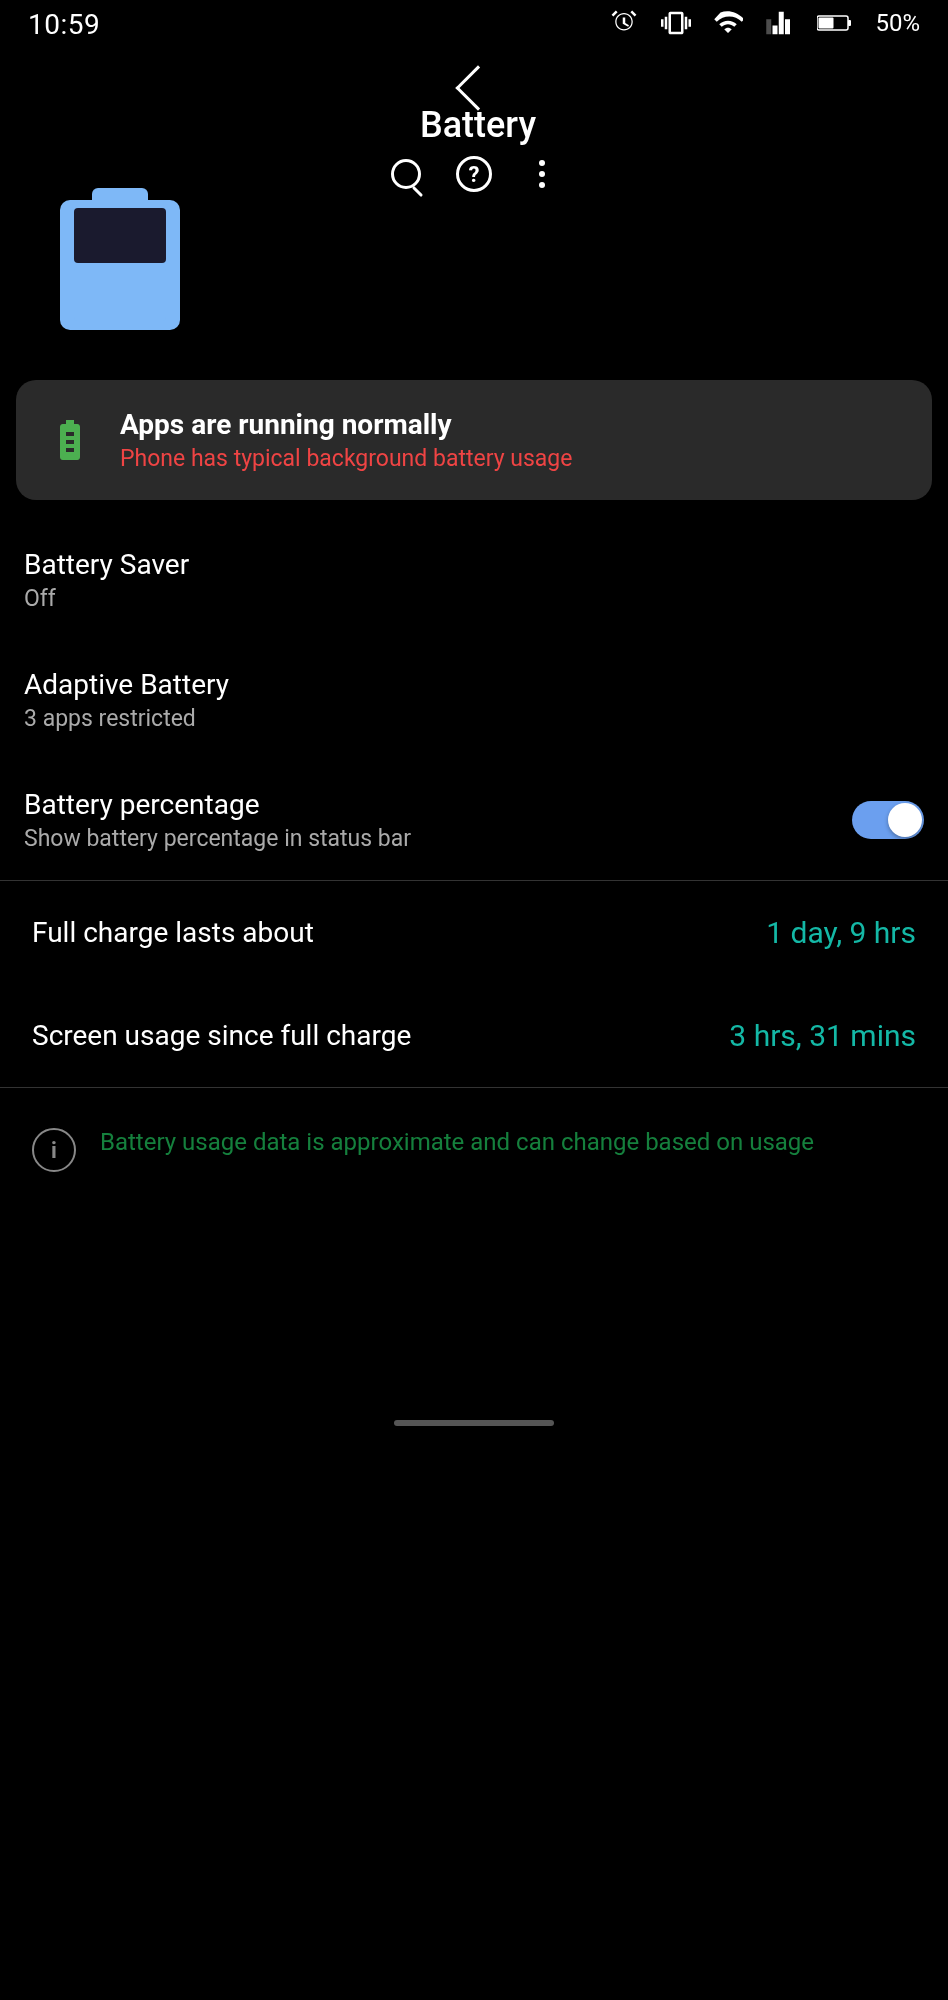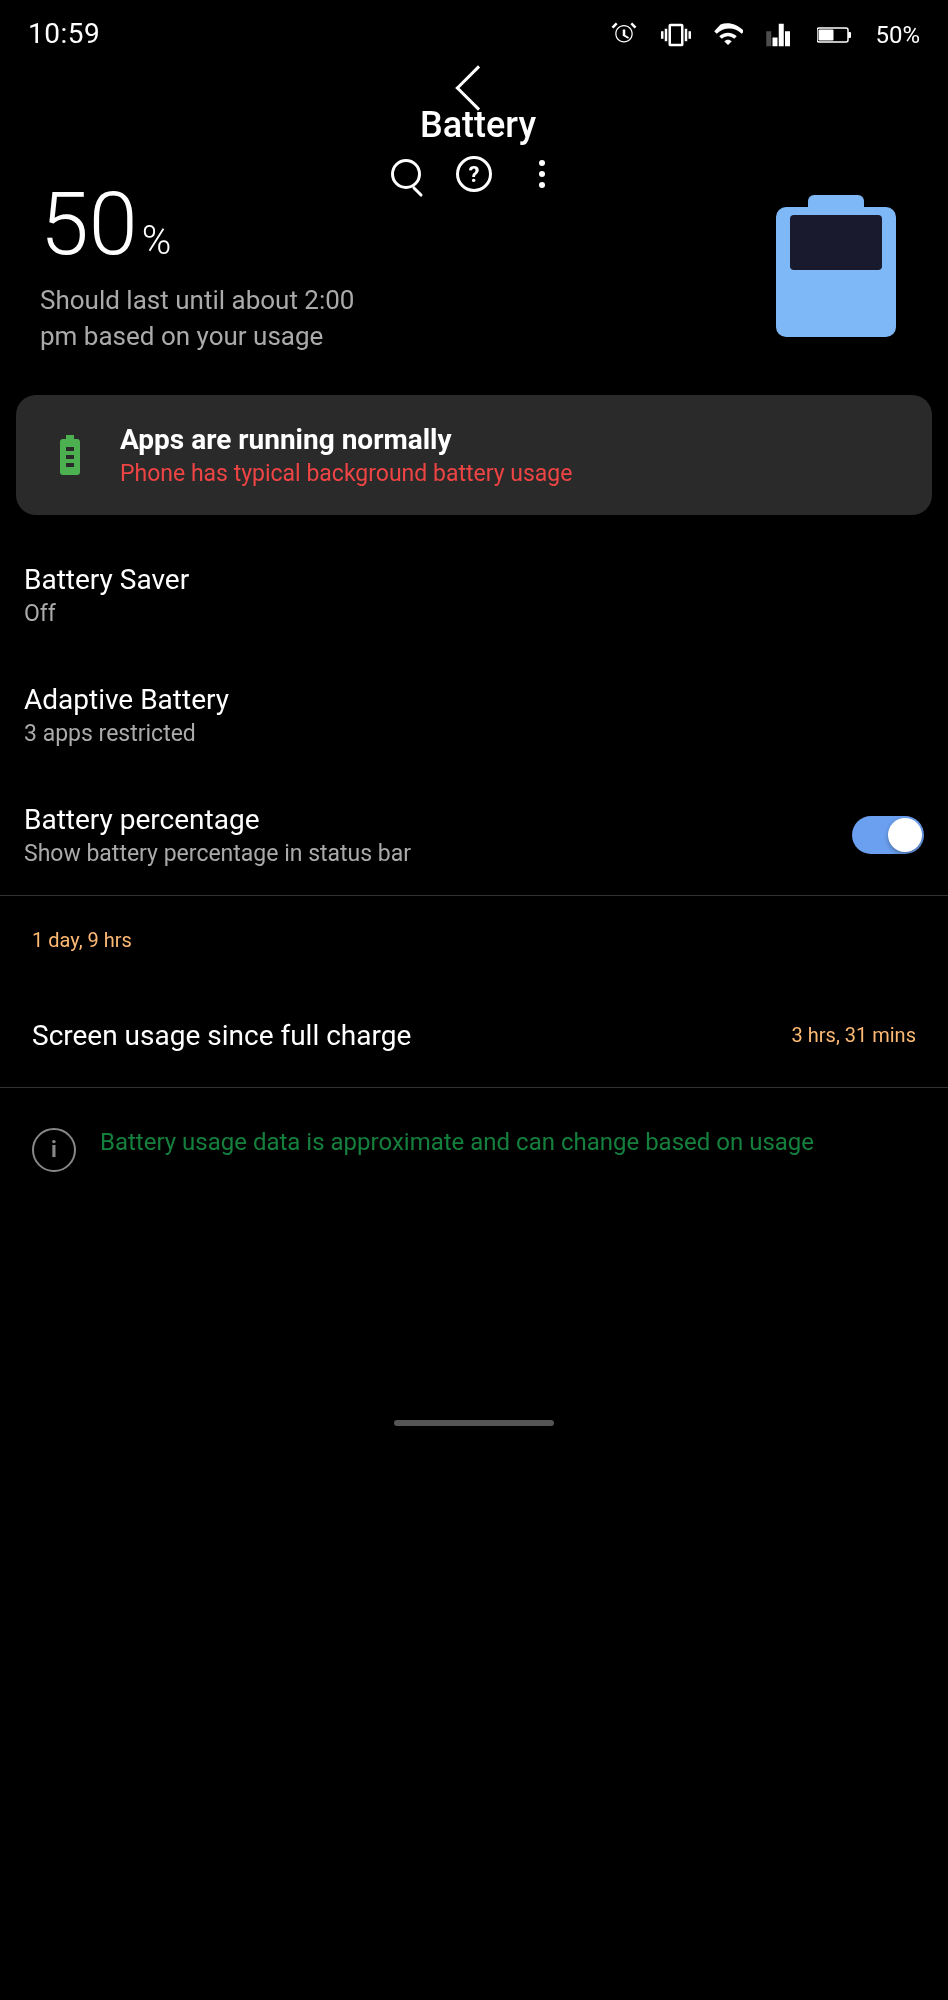--- a/index.html
+++ b/index.html
@@ -11,21 +11,21 @@
       font-family: 'Roboto', sans-serif;
       width: 948px;
       min-height: 2000px;
       overflow-x: hidden;
     }
 
     
     .status-bar {
       display: flex;
       justify-content: space-between;
-      align-items: flex-end;
+      align-items: flex-start;
       padding: 8px 28px 10px 28px;
       height: 60px;
     }
 
     .status-time {
       font-size: 28px;
       font-weight: 400;
       letter-spacing: 0.5px;
     }
 
@@ -232,22 +232,22 @@
 
     .info-row-label {
       font-size: 28px;
       font-weight: 400;
       color: #fff;
       max-width: 380px;
       line-height: 1.4;
     }
 
     .info-row-value {
-      font-size: 20px;
-      color: #fdba74;
+      font-size: 30px;
+      color: #14b8a6;
       text-align: right;
     }
 
     
     .disclaimer {
       display: flex;
       align-items: flex-start;
       gap: 24px;
       padding: 28px 32px;
       margin-top: 8px;
@@ -404,27 +404,20 @@
       <div class="more-dots">
         <div class="dot"></div>
         <div class="dot"></div>
         <div class="dot"></div>
       </div>
     </div>
   </div>
 </div>
 
 <div class="battery-section">
-  <div class="battery-info">
-    <div class="battery-percentage-display">
-      <span class="battery-number">50</span>
-      <span class="battery-percent-sign">%</span>
-    </div>
-    <div class="battery-estimate">Should last until about 2:00 pm based on your usage</div>
-  </div>
   <div class="battery-icon-container">
     <svg class="battery-svg" viewBox="0 0 140 160" xmlns="http://www.w3.org/2000/svg">
 
       <rect x="10" y="20" width="120" height="130" rx="10" ry="10" fill="#7eb8f7"></rect>
 
       <rect x="42" y="8" width="56" height="18" rx="6" ry="6" fill="#7eb8f7"></rect>
 
       <rect x="24" y="28" width="92" height="55" rx="4" ry="4" fill="#1a1a2e"></rect>
 
       <rect x="24" y="87" width="92" height="54" rx="4" ry="4" fill="#7eb8f7"></rect>
@@ -464,20 +457,21 @@
     <div class="settings-item-subtitle">Show battery percentage in status bar</div>
   </div>
   <div class="toggle-switch">
     <div class="toggle-knob"></div>
   </div>
 </div>
 
 <div class="divider"></div>
 
 <div class="info-row">
+  <span class="info-row-label">Full charge lasts about</span>
   <span class="info-row-value">1 day, 9 hrs</span>
 </div>
 
 <div class="info-row">
   <span class="info-row-label">Screen usage since full charge</span>
   <span class="info-row-value">3 hrs, 31 mins</span>
 </div>
 
 <div class="divider"></div>
 

